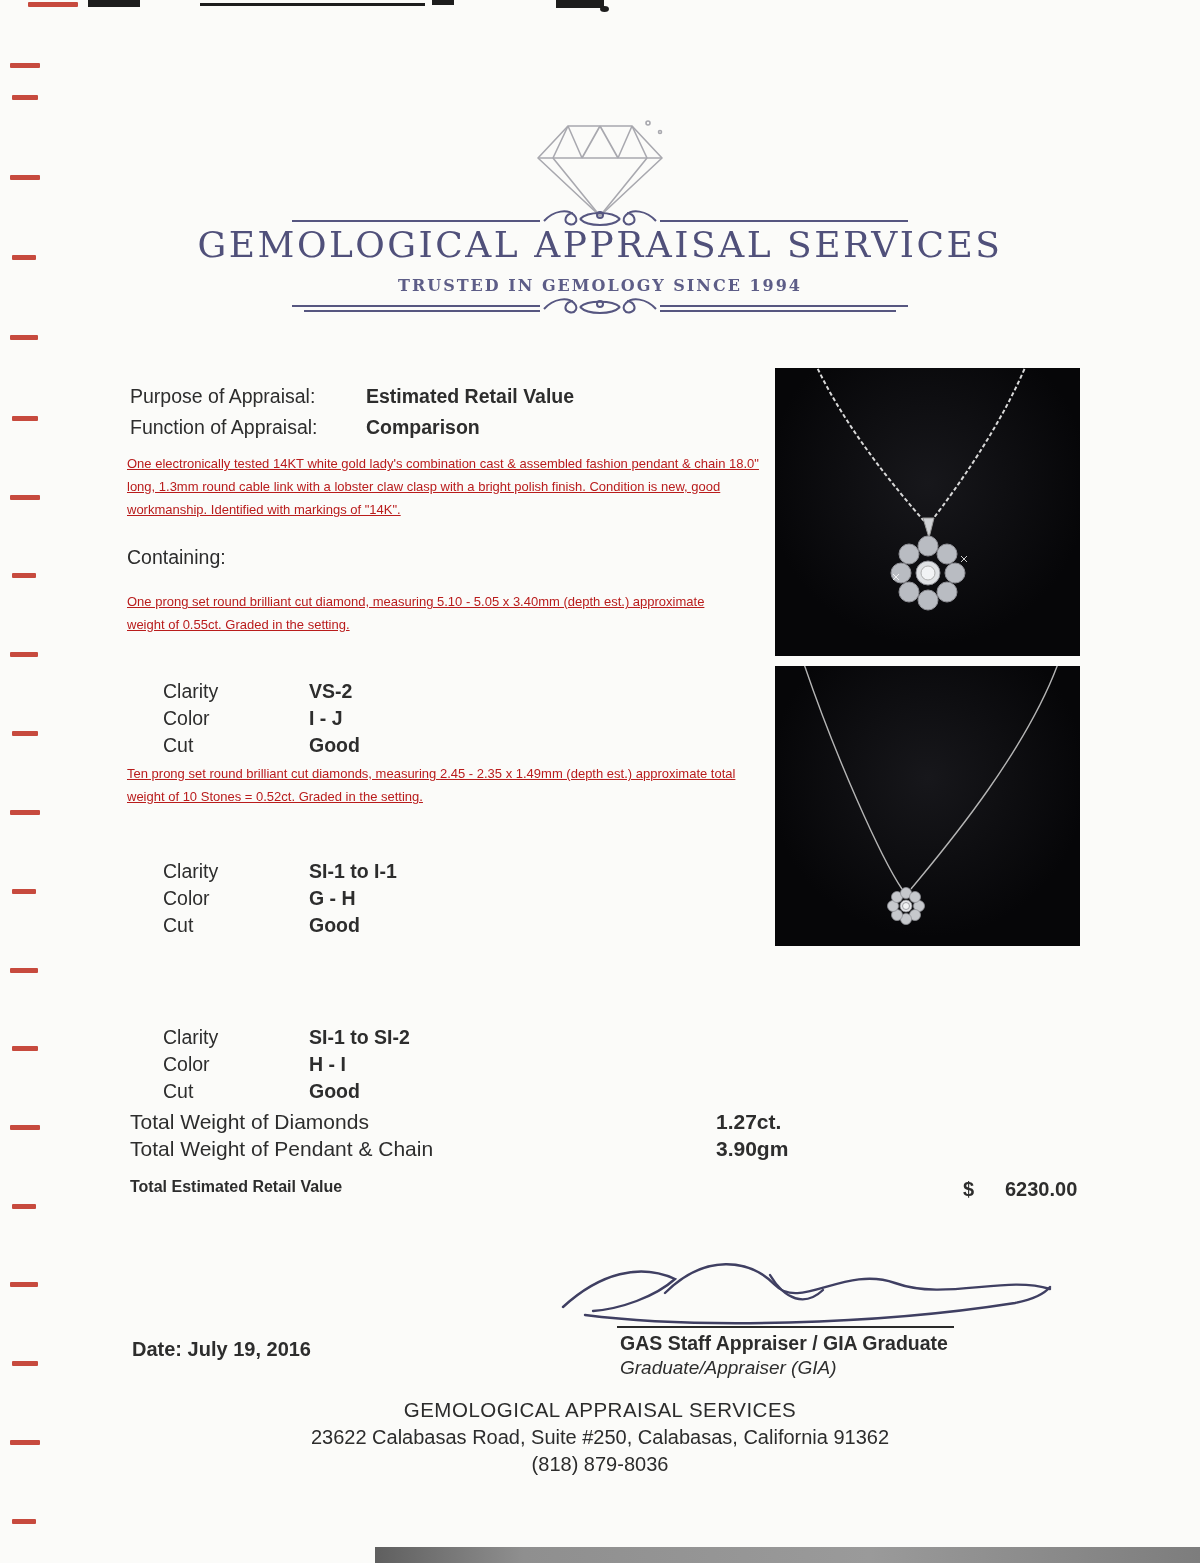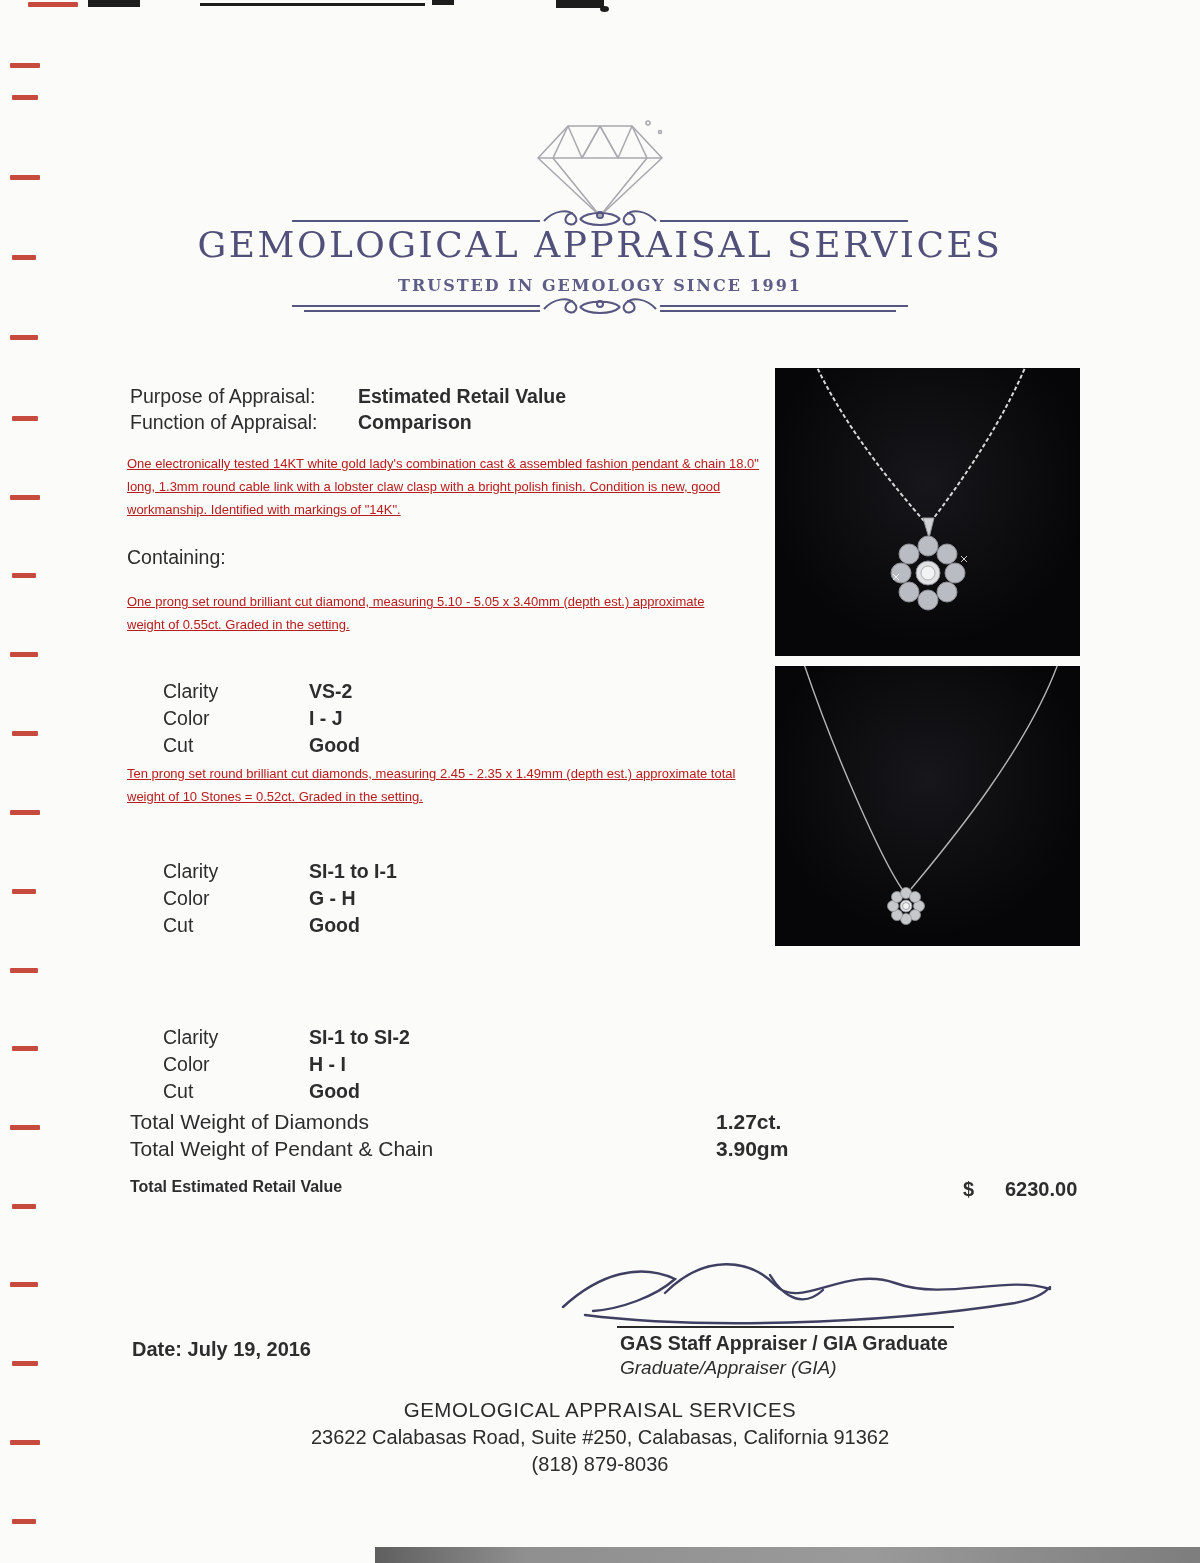--- a/index.html
+++ b/index.html
@@ -14,21 +14,21 @@
     position:absolute;top:224px;left:0;width:1200px;text-align:center;
     font-family:"DejaVu Serif","Liberation Serif",serif;
     font-size:36px;letter-spacing:2.5px;color:#50507a;font-weight:500;
   }
   .tagline{
     position:absolute;top:276px;left:0;width:1200px;text-align:center;
     font-family:"DejaVu Serif","Liberation Serif",serif;
     font-size:16px;letter-spacing:2px;color:#5d5d87;font-weight:600;
   }
   
-  .meta{position:absolute;top:385px;left:130px;display:grid;grid-template-columns:228px auto;row-gap:3px;font-size:19.5px;}
+  .meta{position:absolute;top:385px;left:130px;display:grid;grid-template-columns:228px auto;row-gap:3px;font-size:19.5px;gap:8px;}
   .meta b{font-weight:700;}
   .para{position:absolute;font-size:13px;line-height:23px;color:#b91c1c;text-decoration:underline;}
   .containing{position:absolute;font-size:19.5px;color:#2c2c2c;}
   .grade{position:absolute;display:grid;grid-template-columns:146px auto;row-gap:4px;font-size:19.5px;}
   .grade b{font-weight:700;}
   .totals{position:absolute;top:1110px;left:130px;display:grid;grid-template-columns:586px auto;row-gap:3px;font-size:21px;}
   .totals .val{font-weight:700;}
   .retail-label{position:absolute;top:1178px;left:130px;font-size:16px;font-weight:700;}
   .retail-cur{position:absolute;top:1178px;left:963px;font-size:20px;font-weight:700;}
   .retail-amt{position:absolute;top:1178px;left:1005px;font-size:20px;font-weight:700;}
@@ -108,21 +108,21 @@
       <line x1="368" y1="15" x2="616" y2="15"></line>
       <path d="M252,15 C262,4 276,3 282,9 C287,14 283,20 277,18 C271,16 273,8 281,7"></path>
       <path d="M364,15 C354,4 340,3 334,9 C329,14 333,20 339,18 C345,16 343,8 335,7"></path>
       <path d="M288,13 C296,5 320,5 328,13"></path>
       <path d="M288,13 C296,21 320,21 328,13"></path>
       <circle cx="308" cy="9" r="3"></circle>
     </g>
   </svg>
 
   <div class="org-title">GEMOLOGICAL APPRAISAL SERVICES</div>
-  <div class="tagline">TRUSTED IN GEMOLOGY SINCE 1991</div>
+  <div class="tagline">TRUSTED IN GEMOLOGY SINCE 1994</div>
 
   <svg class="abs" style="top:298px;left:292px;" width="616" height="28" viewBox="0 0 616 28">
     <g fill="none" stroke="#565680" stroke-width="2">
       <line x1="0" y1="8" x2="248" y2="8"></line>
       <line x1="368" y1="8" x2="616" y2="8"></line>
       <line x1="12" y1="13" x2="248" y2="13"></line>
       <line x1="368" y1="13" x2="604" y2="13"></line>
       <path d="M252,11 C262,0 276,-1 282,5 C287,10 283,16 277,14 C271,12 273,4 281,3"></path>
       <path d="M364,11 C354,0 340,-1 334,5 C329,10 333,16 339,14 C345,12 343,4 335,3"></path>
       <path d="M288,9 C296,2 320,2 328,9"></path>

